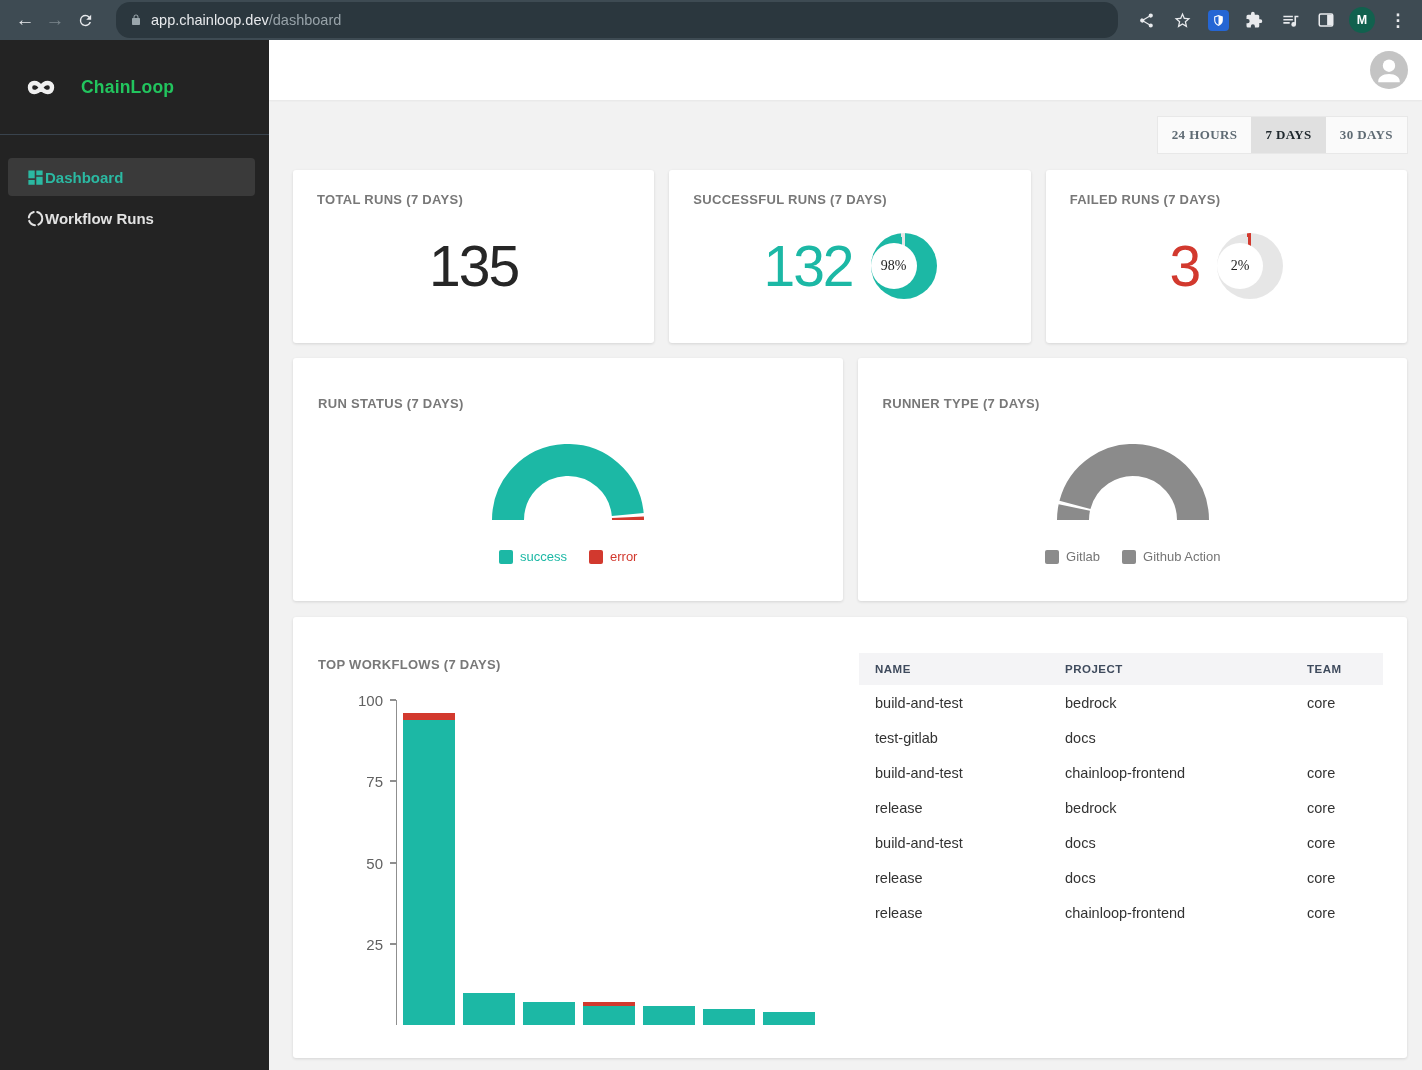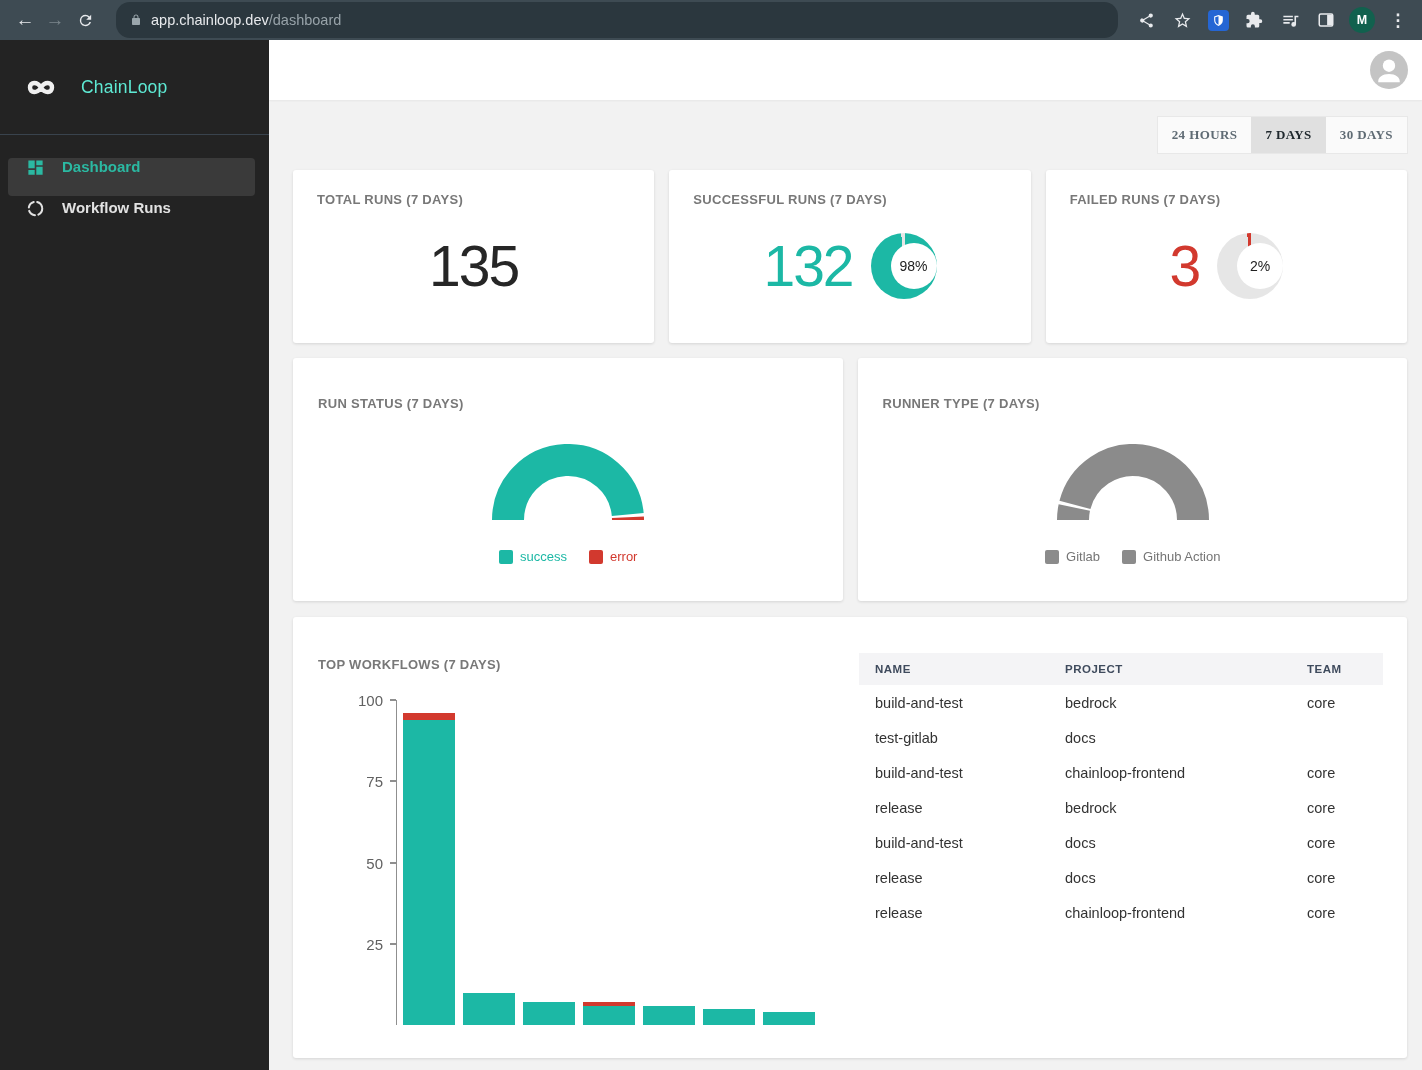--- a/index.html
+++ b/index.html
@@ -22,24 +22,24 @@
               align-items: center; justify-content: center; }
   .profile-m { width: 26px; height: 26px; border-radius: 50%; background: #11614e; color: #fff;
                font-size: 12.5px; font-weight: bold; display: flex; align-items: center; justify-content: center; }
   .kebab { color: #e8eaed; font-size: 17px; font-weight: bold; letter-spacing: 0; }
 
   
   .app { display: flex; height: 1030px; }
   .sidebar { width: 269px; background: #232323; flex: 0 0 auto; }
   .brand-row { height: 95px; display: flex; align-items: center; gap: 17px; padding-left: 18px;
                border-bottom: 1px solid #39434d; }
-  .brand-name { color: #5eead4; font-size: 17.5px; font-weight: 400; letter-spacing: .2px; }
+  .brand-name { color: #22c55e; font-size: 17.5px; font-weight: 700; letter-spacing: .2px; }
   .nav-list { margin-top: 23px; }
   .nav-item { height: 38px; margin: 0 14px 3px 8px; padding-left: 18px; border-radius: 4px;
-              display: flex; align-items: flex-start; gap: 17px; color: #e2e2e2; font-size: 15px;
+              display: flex; align-items: center; color: #e2e2e2; font-size: 15px;
               font-weight: bold; cursor: pointer; }
   .nav-item.active { background: #3a3a3a; color: #2bb9a2; }
   .nav-item svg { flex: 0 0 auto; }
 
   .main { flex: 1; min-width: 0; }
   .topbar { height: 60px; background: #ffffff; position: relative; box-shadow: 0 1px 2px rgba(0,0,0,0.05); }
   .user-avatar { position: absolute; right: 14px; top: 11px; width: 38px; height: 38px; border-radius: 50%;
                  background: #c4c4c4; display: flex; align-items: center; justify-content: center; }
 
   
@@ -54,21 +54,21 @@
   .row1 { margin-top: 17px; }
   .row2 { margin-top: 15px; }
   .row3 { margin-top: 16px; }
   .card { background: #fff; border-radius: 3px; box-shadow: 0 1px 3px rgba(0,0,0,0.12); }
   .stat-card { flex: 1; height: 173px; padding: 22px 24px; }
   .card-title { font-size: 13px; font-weight: bold; color: #787878; letter-spacing: .3px; }
   .center-wrap { height: 105px; display: flex; align-items: center; justify-content: center; gap: 18px; margin-top: 6px; }
   .big-val { font-size: 57px; font-weight: normal; letter-spacing: -2px; color: #262626; }
   .big-val.teal { color: #1cb8a5; }
   .big-val.red { color: #d2392e; }
-  .donut { width: 66px; height: 66px; border-radius: 50%; display: flex; align-items: center; justify-content: flex-end; }
+  .donut { width: 66px; height: 66px; border-radius: 50%; display: flex; align-items: center; justify-content: flex-start; font-family: Liberation Serif, serif; }
   .donut-hole { width: 46px; height: 46px; border-radius: 50%; background: #fff; display: flex;
                 align-items: center; justify-content: center; font-size: 14px; color: #222; }
 
   .gauge-card { flex: 1; height: 243px; padding: 38px 24px 0 25px; }
   .gauge-wrap { width: 156px; margin: 33px auto 0; }
   .legend { display: flex; justify-content: center; gap: 22px; margin-top: 9px; }
   .legend-item { display: flex; align-items: center; gap: 7px; font-size: 13px; cursor: pointer; }
   .legend-sq { width: 14px; height: 14px; border-radius: 2px; }
   .lg-teal { color: #1cb8a5; } .lg-teal .legend-sq { background: #1cb8a5; }
   .lg-red { color: #d2392e; } .lg-red .legend-sq { background: #d2392e; }

